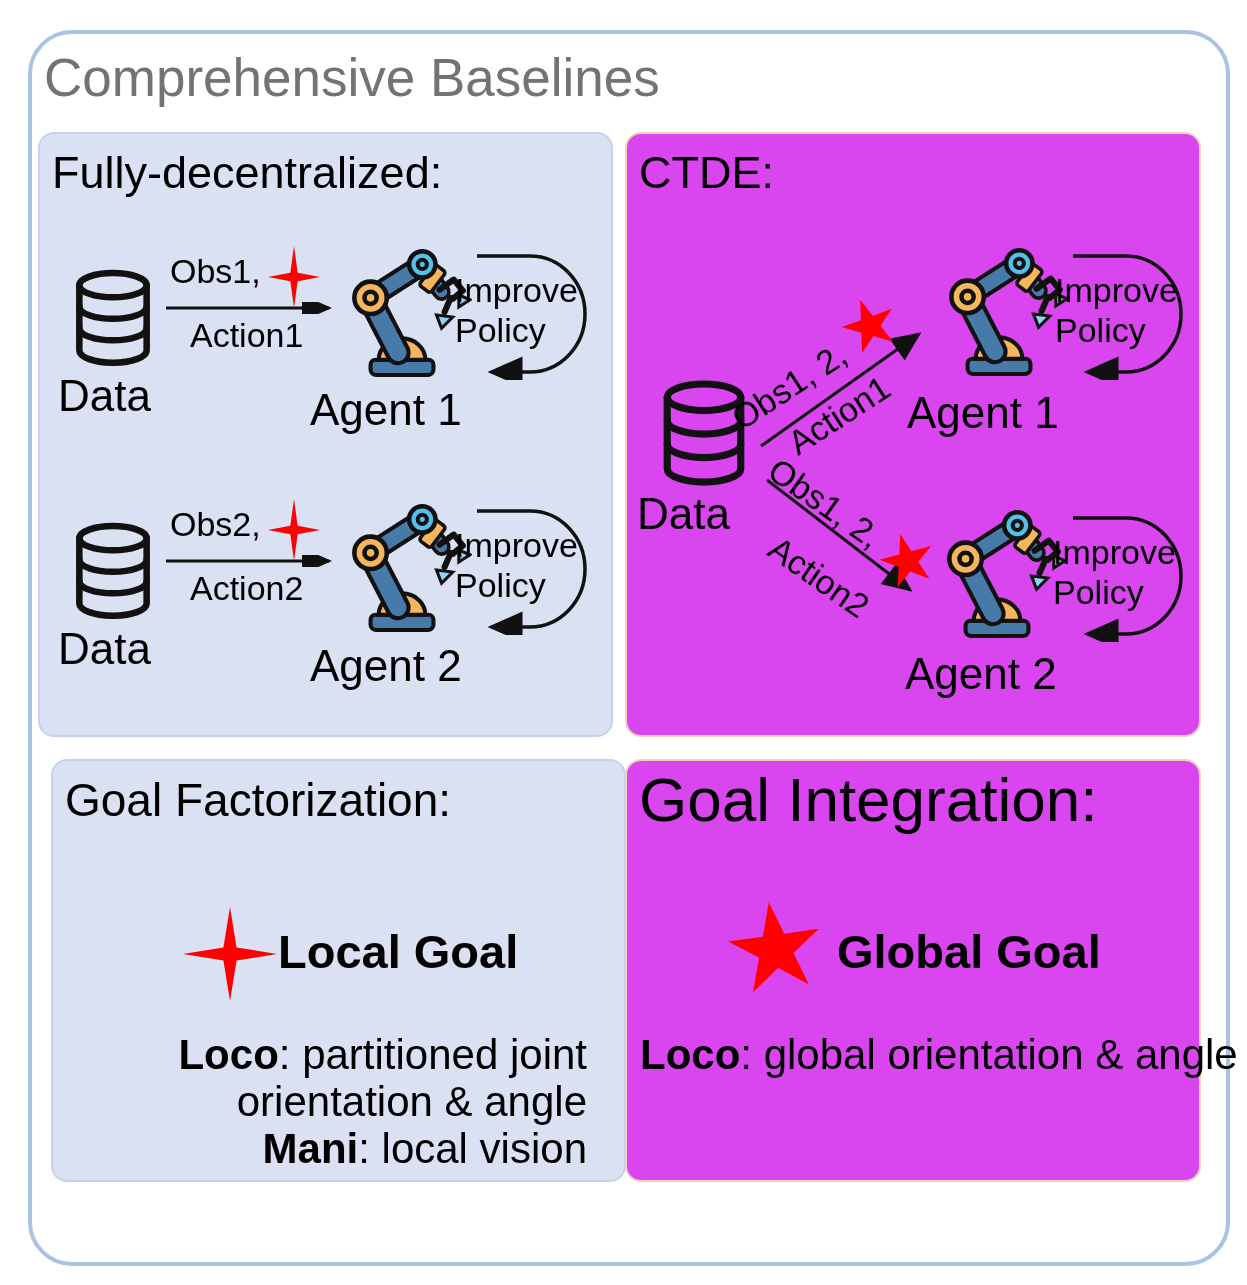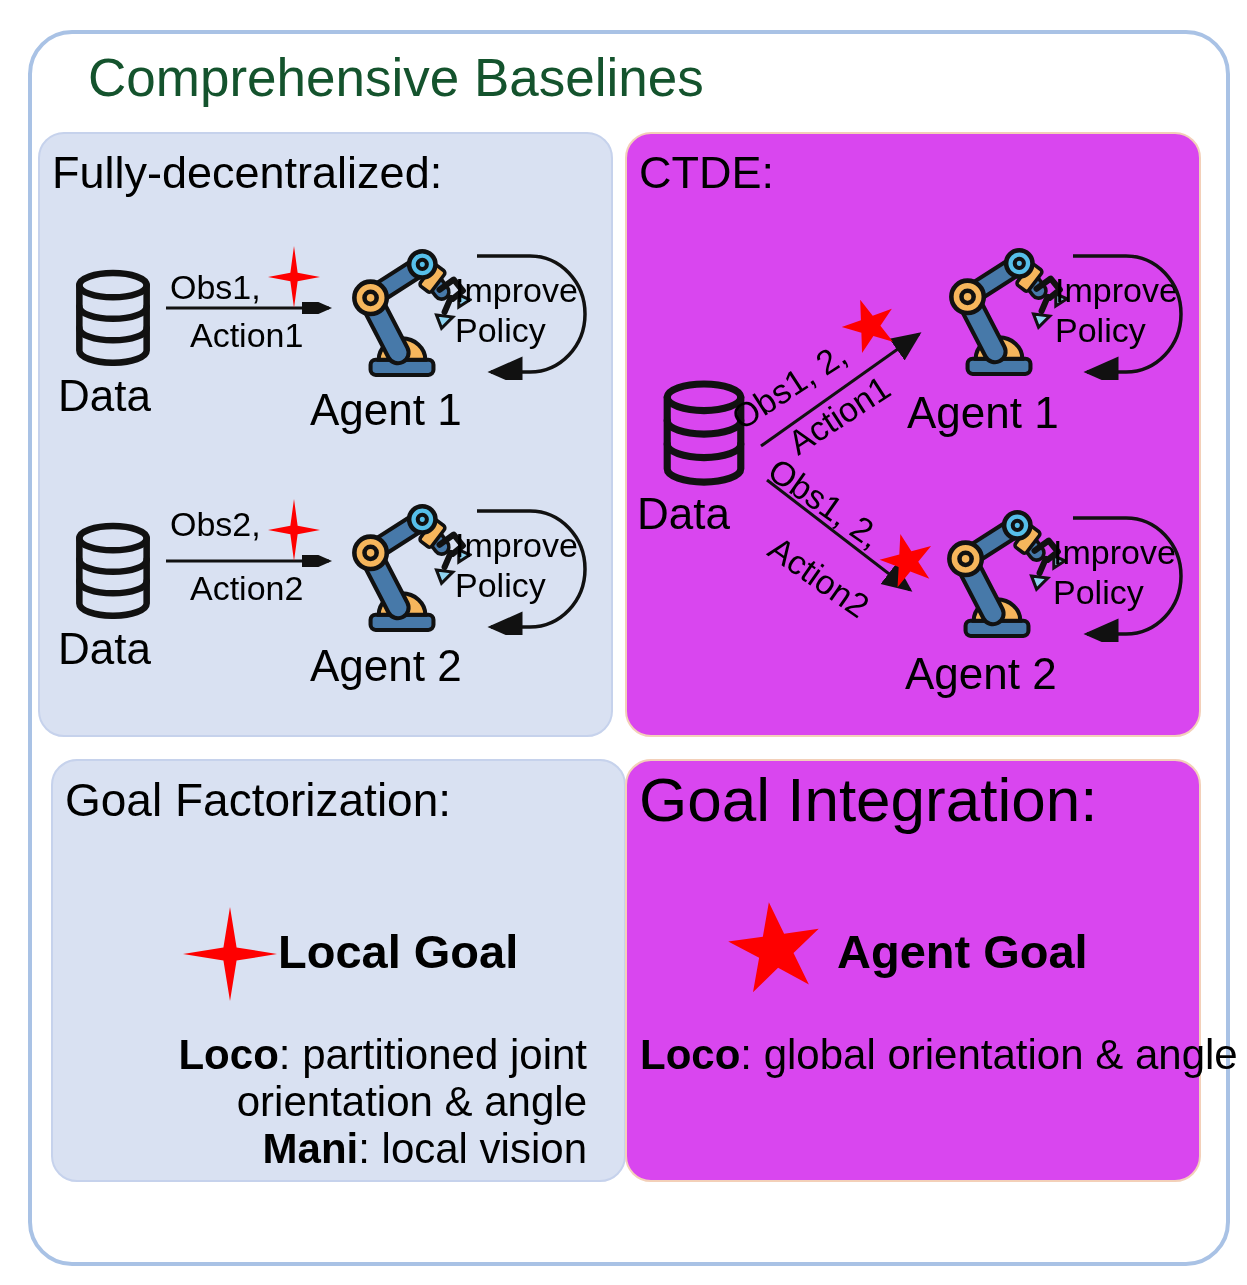--- a/index.html
+++ b/index.html
@@ -1,21 +1,21 @@
 <!DOCTYPE html>
 <html><head>
 <meta charset="utf-8">
 <style>
   html,body{margin:0;padding:0;background:#ffffff;}
   body{font-family:"Liberation Sans", sans-serif;color:#000;}
   #canvas{position:relative;width:1247px;height:1285px;background:#fff;overflow:hidden;}
   .outer{position:absolute;left:28px;top:30px;width:1194px;height:1228px;
          border:4px solid #a9c2e5;border-radius:44px;background:#fff;}
-  .title{position:absolute;left:44px;top:48px;font-size:53px;line-height:60px;color:#14532d;white-space:nowrap;margin-left:44px;}
-  .panel{position:absolute;border-radius:26px;}
+  .title{position:absolute;left:44px;top:48px;font-size:53px;line-height:60px;color:#737373;white-space:nowrap;}
+  .panel{position:absolute;border-radius:16px;}
   .panel.blue{background:#d9e1f2;border:2px solid #c6d2ec;}
   .panel.peach{background:#d946ef;border:2px solid #f3d0b9;}
   .p-tl{left:38px;top:132px;width:571px;height:601px;}
   .p-tr{left:625px;top:132px;width:572px;height:601px;}
   .p-bl{left:51px;top:759px;width:571px;height:419px;}
   .p-br{left:625px;top:759px;width:572px;height:419px;}
   .heading{position:absolute;left:12px;top:14px;font-size:45px;line-height:50px;white-space:nowrap;}
   .abs{position:absolute;}
   .lbl-big{font-size:44px;line-height:48px;text-align:left;white-space:nowrap;}
   .lbl-sm{font-size:34px;line-height:38px;white-space:nowrap;}
@@ -78,21 +78,21 @@
   <div class="outer"></div>
   <div class="title">Comprehensive Baselines</div>
 
   <div class="panel blue p-tl">
     <div class="heading">Fully-decentralized:</div>
 
     <svg class="abs" style="left:30px;top:132px" width="86" height="100" viewBox="0 0 92 102">
         <use href="#db"></use>
       </svg>
     <div class="abs lbl-big" style="left:18px;top:238px;width:110px">Data</div>
-    <div class="abs lbl-sm" style="left:130px;top:134px">Obs1,</div>
+    <div class="abs lbl-sm" style="left:130px;top:118px">Obs1,</div>
     <svg class="abs" style="left:125px;top:168px" width="176" height="12" viewBox="0 0 176 12">
       <line x1="1" y1="6" x2="164" y2="6" stroke="#111" stroke-width="3" marker-end="url(#ah)"></line>
     </svg>
     <div class="abs lbl-sm" style="left:150px;top:182px">Action1</div>
     <svg class="abs" style="left:228px;top:112px" width="52" height="62" viewBox="0 0 100 100" preserveAspectRatio="none">
         <use href="#spark4"></use>
       </svg>
     <svg class="abs" style="left:290px;top:105px" width="142" height="142" viewBox="0 0 140 140">
         <use href="#robot"></use>
       </svg>
@@ -190,18 +190,18 @@
       <br>
       <span class="b">Mani</span><span>: local vision</span>
     </div>
   </div>
 
   <div class="panel peach p-br">
     <div class="heading" style="font-size:62px">Goal Integration:</div>
     <svg class="abs rot" style="left:100px;top:139px;transform:rotate(-8deg)" width="96" height="92" viewBox="0 0 100 92">
         <use href="#star5"></use>
       </svg>
-    <div class="abs goal-label" style="left:210px;top:166px">Agent Goal</div>
+    <div class="abs goal-label" style="left:210px;top:166px">Global Goal</div>
     <div class="abs body-text" style="left:13px;top:270px;white-space:nowrap">
       <span class="b">Loco</span><span>: global orientation &amp; angle</span>
     </div>
   </div>
 </div>
 
 </body></html>

